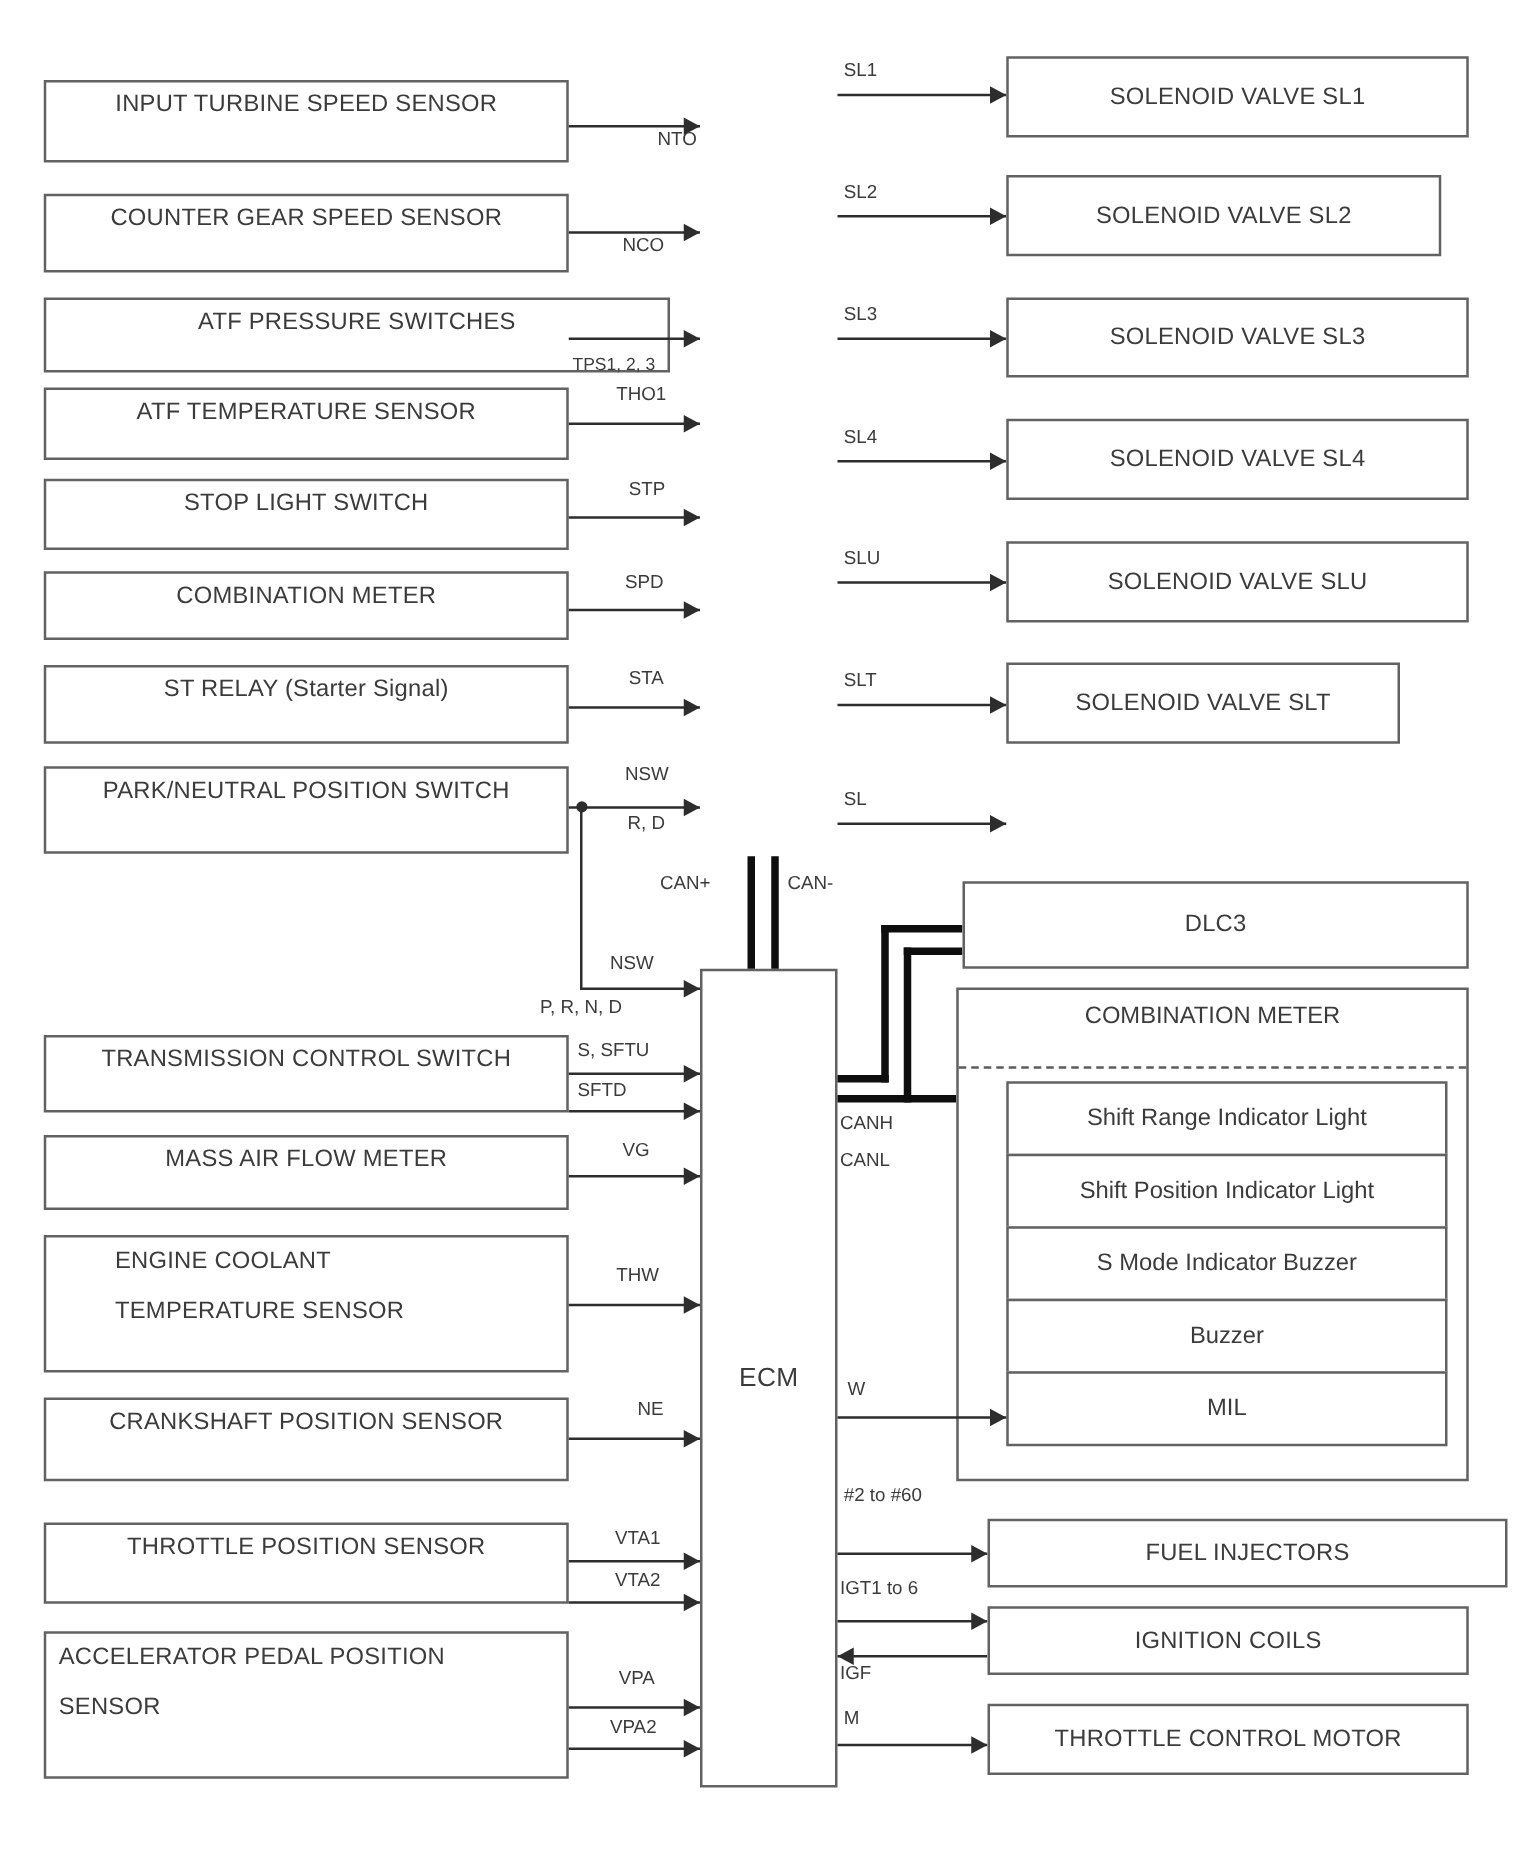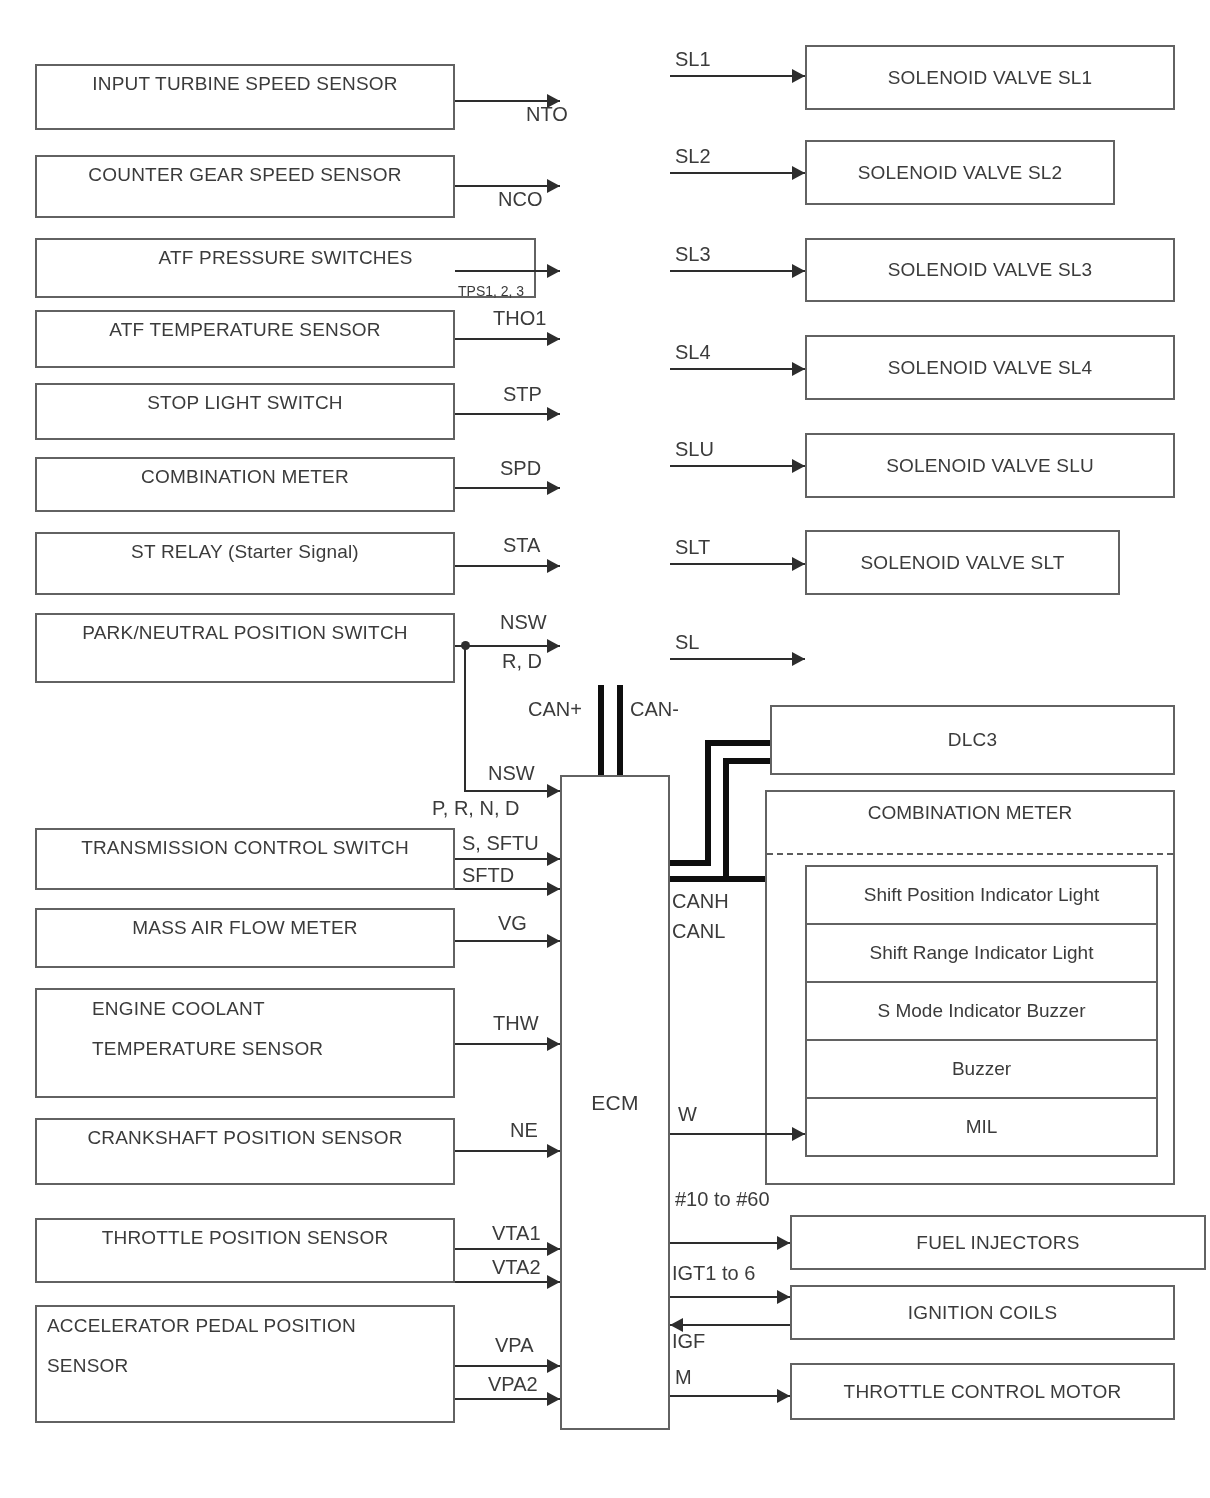--- a/index.html
+++ b/index.html
@@ -18,21 +18,21 @@
   .module { position:absolute; border:2px solid #626262; background:#fff; display:flex;
             align-items:center; justify-content:center; font-size:21px; letter-spacing:.3px; }
 
   .hline { position:absolute; height:2px; background:#2d2d2d; }
   .vline { position:absolute; width:2px; background:#2d2d2d; }
   .bus   { position:absolute; background:#0e0e0e; }
   .arr-r { position:absolute; width:0; height:0; border-left:13px solid #2d2d2d;
            border-top:7px solid transparent; border-bottom:7px solid transparent; }
   .arr-l { position:absolute; width:0; height:0; border-right:13px solid #2d2d2d;
            border-top:7px solid transparent; border-bottom:7px solid transparent; }
-  .sig  { position:absolute; font-size:20px; white-space:nowrap; }
+  .sig  { position:absolute; font-size:15px; white-space:nowrap; }
   .sig.small { font-size:14px;margin-top:39px; }
   .dot  { position:absolute; width:9px; height:9px; border-radius:50%; background:#2d2d2d; }
   .dash { position:absolute; border-top:2px dashed #5c5c5c; }
 
   .cm-outer { position:absolute; left:765px; top:790px; width:410px; height:395px;
               border:2px solid #626262; background:#fff; }
   .cm-title { position:absolute; left:765px; top:802px; width:410px; text-align:center;
               font-size:19px; }
   .cm-items { position:absolute; left:805px; top:865px; width:353px; }
   .cm-item  { height:60px; border:2px solid #626262; margin-top:-2px; background:#fff;
@@ -116,21 +116,21 @@
   <div class="hline" style="left:670px;top:75px;width:135px"></div>
     <div class="arr-r" style="left:792px;top:69px"></div>
   <div class="sig" style="left:675px;top:48px">SL1</div>
   <div class="box center" style="left:805px;top:45px;width:370px;height:65px">
       <span>SOLENOID VALVE SL1</span>
     </div>
 
   <div class="hline" style="left:670px;top:172px;width:135px"></div>
     <div class="arr-r" style="left:792px;top:166px"></div>
   <div class="sig" style="left:675px;top:145px">SL2</div>
-  <div class="box center" style="left:805px;top:140px;width:310px;height:65px">
+  <div class="box center" style="left:805px;top:140px;width:348px;height:65px">
       <span>SOLENOID VALVE SL2</span>
     </div>
 
   <div class="hline" style="left:670px;top:270px;width:135px"></div>
     <div class="arr-r" style="left:792px;top:264px"></div>
   <div class="sig" style="left:675px;top:243px">SL3</div>
   <div class="box center" style="left:805px;top:238px;width:370px;height:64px">
       <span>SOLENOID VALVE SL3</span>
     </div>
 
@@ -174,22 +174,22 @@
   <div class="sig" style="left:672px;top:920px">CANL</div>
 
   <div class="box center" style="left:770px;top:705px;width:405px;height:70px">
       <span>DLC3</span>
     </div>
 
   <div class="cm-outer"></div>
   <div class="cm-title">COMBINATION METER</div>
   <div class="dash" style="left:767px;top:853px;width:406px"></div>
   <div class="cm-items">
+    <div class="cm-item">Shift Range Indicator Light</div>
     <div class="cm-item">Shift Position Indicator Light</div>
-    <div class="cm-item">Shift Range Indicator Light</div>
     <div class="cm-item">S Mode Indicator Buzzer</div>
     <div class="cm-item">Buzzer</div>
     <div class="cm-item">MIL</div>
   </div>
 
   <div class="box" style="left:35px;top:828px;width:420px;height:62px">
       <span>TRANSMISSION CONTROL SWITCH</span>
     </div>
   <div class="hline" style="left:455px;top:858px;width:105px"></div>
     <div class="arr-r" style="left:547px;top:852px"></div>
@@ -238,21 +238,21 @@
     <div class="arr-r" style="left:547px;top:1359px"></div>
   <div class="hline" style="left:455px;top:1398px;width:105px"></div>
     <div class="arr-r" style="left:547px;top:1392px"></div>
   <div class="sig" style="left:495px;top:1334px">VPA</div>
   <div class="sig" style="left:488px;top:1373px">VPA2</div>
 
   <div class="hline" style="left:670px;top:1133px;width:135px"></div>
     <div class="arr-r" style="left:792px;top:1127px"></div>
   <div class="sig" style="left:678px;top:1103px">W</div>
 
-  <div class="sig" style="left:675px;top:1188px">#10 to #60</div>
+  <div class="sig" style="left:675px;top:1188px">#2 to #60</div>
   <div class="hline" style="left:670px;top:1242px;width:120px"></div>
     <div class="arr-r" style="left:777px;top:1236px"></div>
   <div class="box center" style="left:790px;top:1215px;width:416px;height:55px">
       <span>FUEL INJECTORS</span>
     </div>
 
   <div class="sig" style="left:672px;top:1262px">IGT1 to 6</div>
   <div class="hline" style="left:670px;top:1296px;width:120px"></div>
     <div class="arr-r" style="left:777px;top:1290px"></div>
   <div class="hline" style="left:670px;top:1324px;width:120px"></div>

